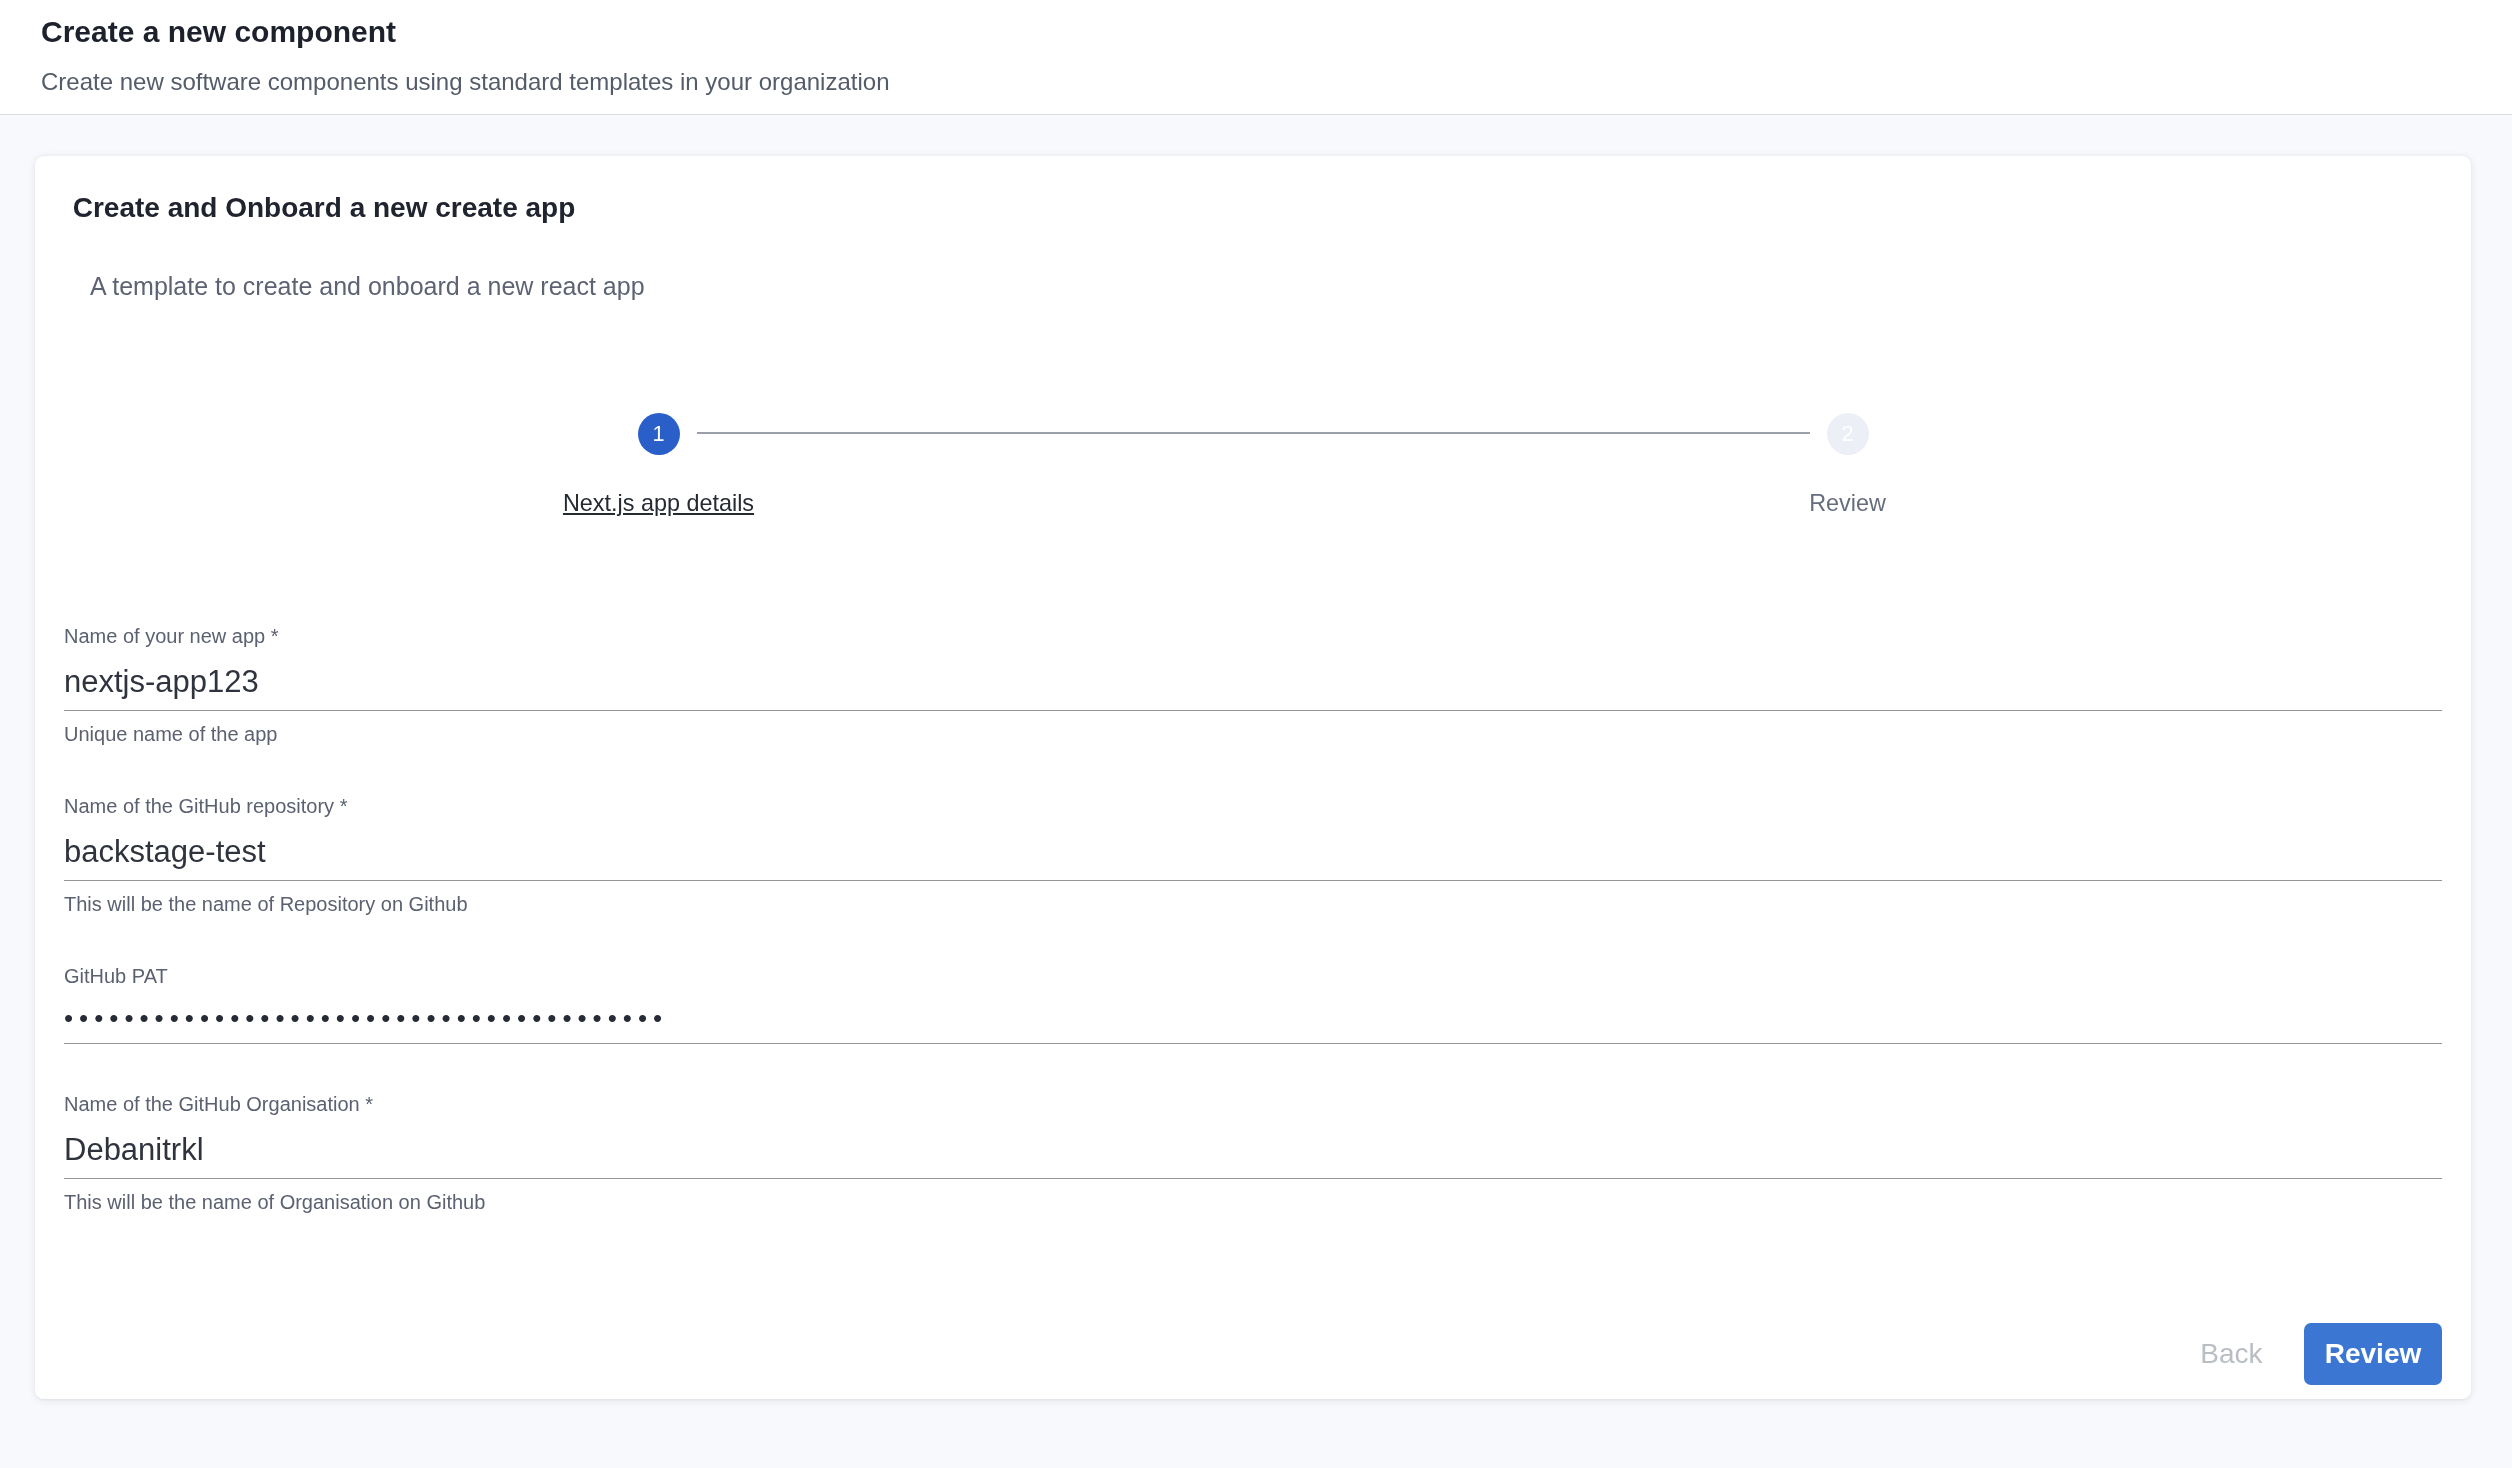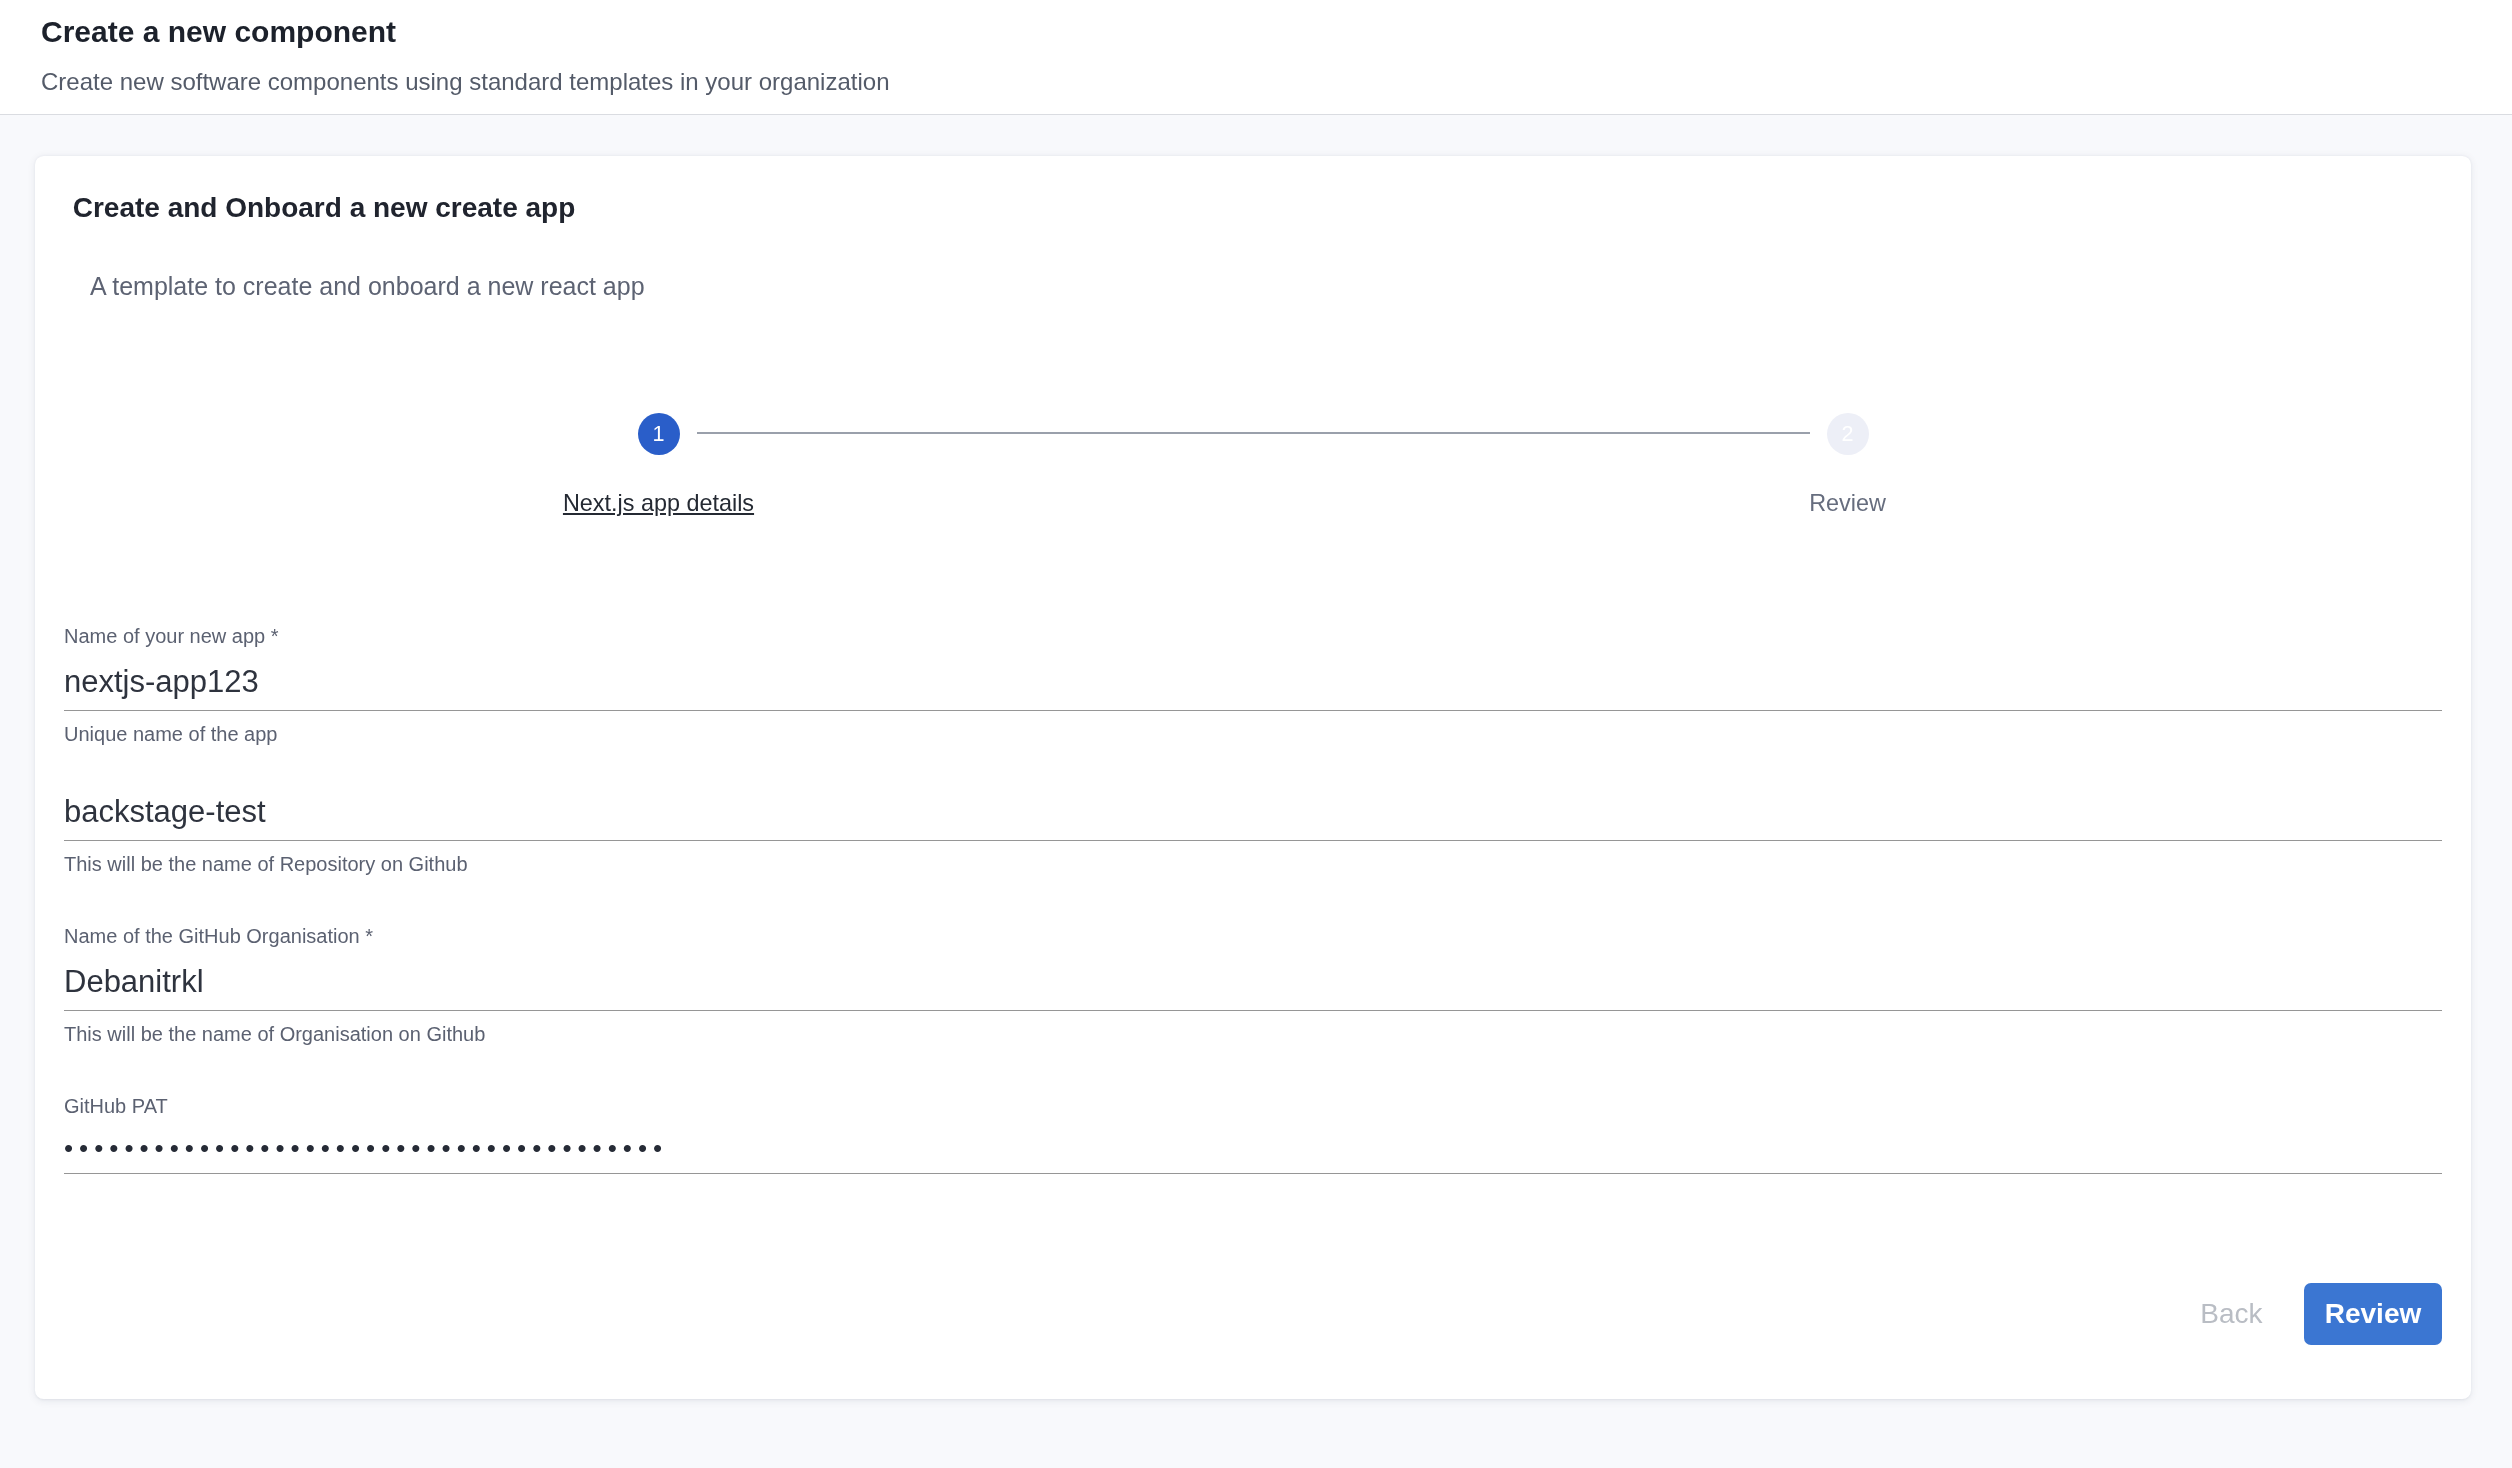--- a/index.html
+++ b/index.html
@@ -193,33 +193,34 @@
 
     <div class="form">
 
       <div class="field">
         <label class="field-label">Name of your new app *</label>
         <input class="field-input" type="text" value="nextjs-app123" style="">
         <p class="field-helper">Unique name of the app</p>
       </div>
 
       <div class="field">
+        <label class="field-label">Name of the GitHub repository *</label>
         <input class="field-input" type="text" value="backstage-test" style="">
         <p class="field-helper">This will be the name of Repository on Github</p>
+      </div>
+
+      <div class="field">
+        <label class="field-label">GitHub PAT</label>
+        <input class="field-input masked" type="text" value="••••••••••••••••••••••••••••••••••••••••" style="">
       </div>
 
       <div class="field">
         <label class="field-label">Name of the GitHub Organisation *</label>
         <input class="field-input" type="text" value="Debanitrkl" style="">
         <p class="field-helper">This will be the name of Organisation on Github</p>
-      </div>
-
-      <div class="field">
-        <label class="field-label">GitHub PAT</label>
-        <input class="field-input masked" type="text" value="••••••••••••••••••••••••••••••••••••••••" style="">
       </div>
 
     </div>
 
     <div class="actions">
       <button class="btn btn-back" disabled="">Back</button>
       <button class="btn btn-review">Review</button>
     </div>
 
   </div>

